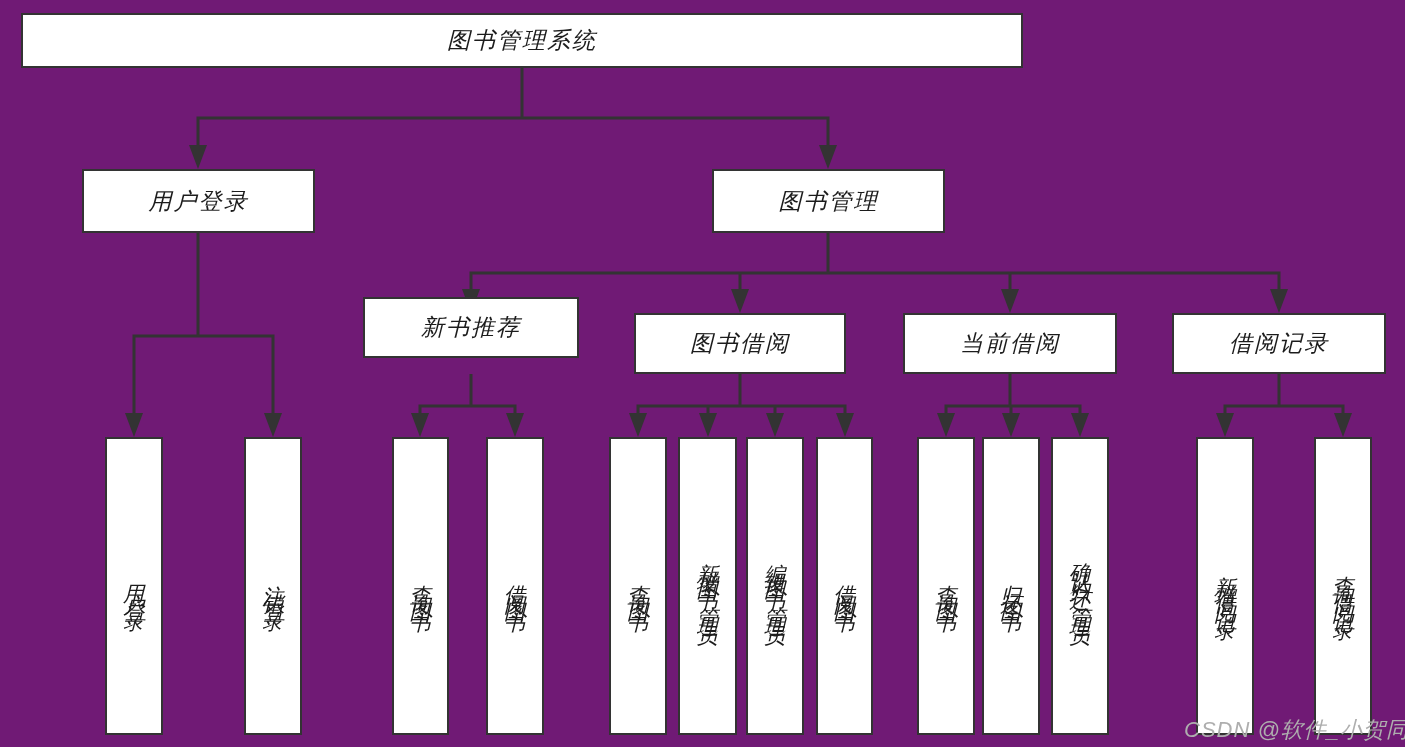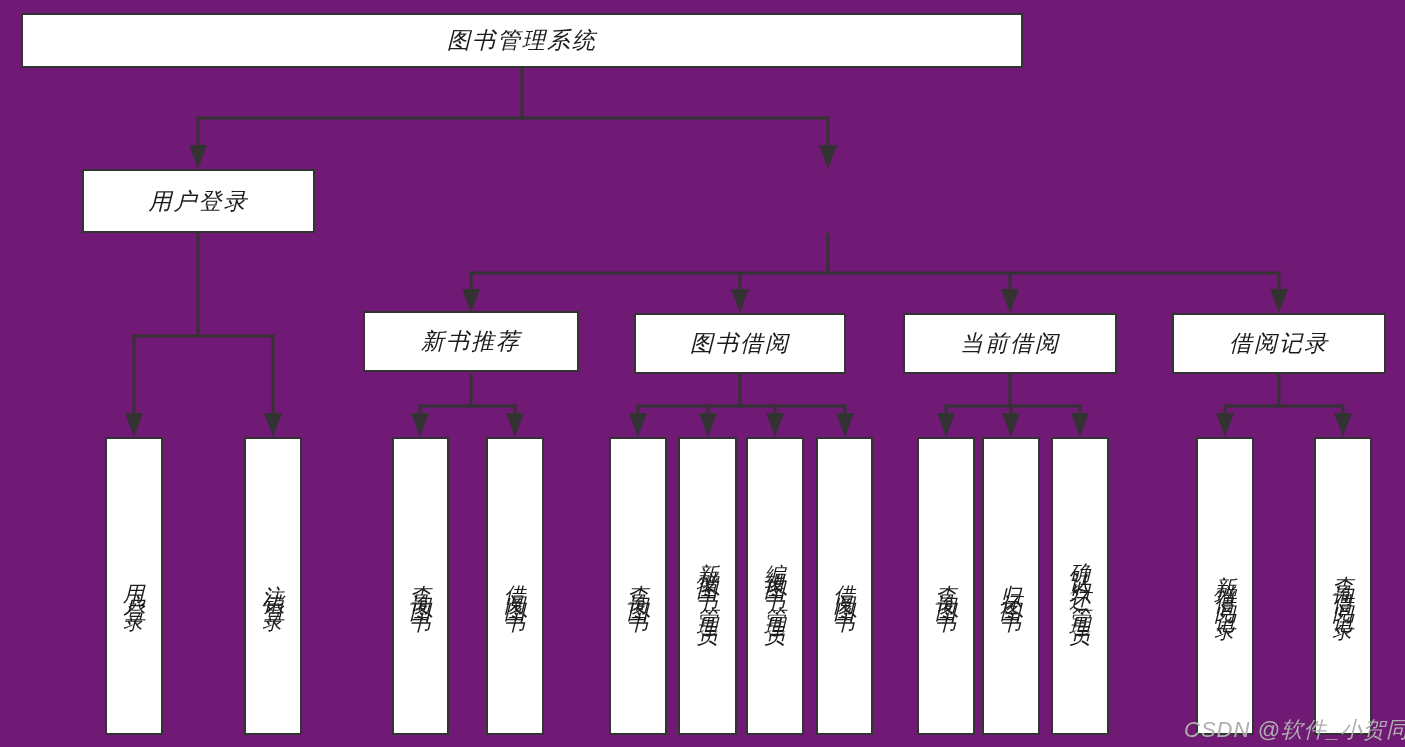--- a/index.html
+++ b/index.html
@@ -77,22 +77,25 @@
     </g>
   </svg>
 
   <div class="node" style="left:21px;top:13px;width:1002px;height:55px">
     <span>图书管理系统</span>
   </div>
 
   <div class="node" style="left:82px;top:169px;width:233px;height:64px">
     <span>用户登录</span>
   </div>
+  <div class="node" style="left:712px;top:169px;width:233px;height:64px">
+    <span>图书管理</span>
+  </div>
 
-  <div class="node" style="left:363px;top:311px;width:216px;height:61px">
+  <div class="node" style="left:363px;top:297px;width:216px;height:61px">
     <span>新书推荐</span>
   </div>
   <div class="node" style="left:634px;top:313px;width:212px;height:61px">
     <span>图书借阅</span>
   </div>
   <div class="node" style="left:1172px;top:313px;width:214px;height:61px">
     <span>借阅记录</span>
   </div>
   <div class="node" style="left:903px;top:313px;width:214px;height:61px">
     <span>当前借阅</span>

